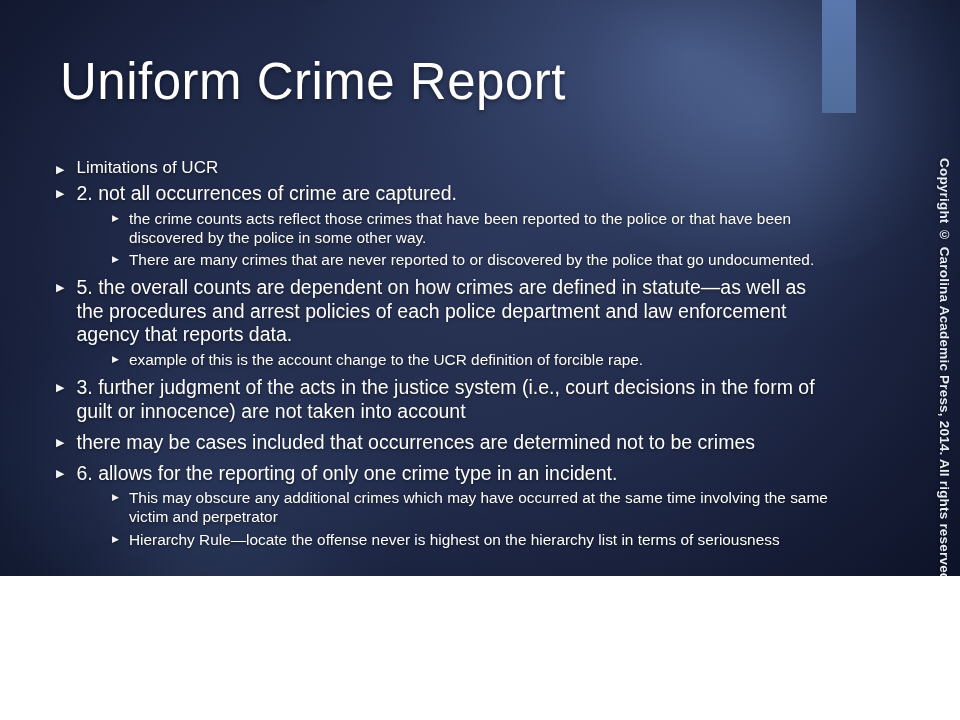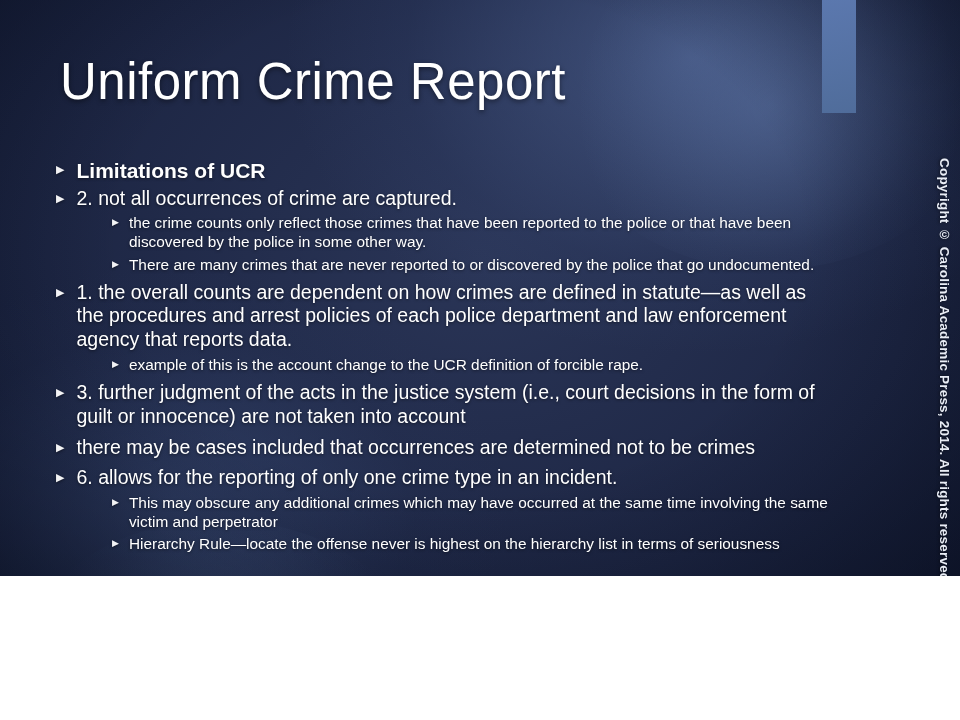--- a/index.html
+++ b/index.html
@@ -91,22 +91,22 @@
     font-size: 19.5px;
     line-height: 1.22;
     margin-bottom: 3px;
   }
   .lvl1 .marker {
     font-size: 11px;
     margin-right: 12px;
     margin-top: 6px;
   }
   .lvl1.bold .btext {
-    font-weight: bold;
-    font-size: 21px;
+    font-weight: normal;
+    font-size: 17px;
   }
 
   
   .lvl2 {
     font-size: 15.4px;
     line-height: 1.24;
     margin-left: 56px;
     margin-bottom: 3px;
   }
   .lvl2 .marker {
@@ -153,33 +153,33 @@
       <span class="btext">Limitations of UCR</span>
     </div>
 
     <div class="bullet-row lvl1">
       <span class="marker">▶</span>
       <span class="btext">2. not all occurrences of crime are captured.</span>
     </div>
 
     <div class="bullet-row lvl2">
       <span class="marker">▶</span>
-      <span class="btext">the crime counts only reflect those crimes that have been reported to the police or that have been discovered by the police in some other way.</span>
+      <span class="btext">the crime counts acts reflect those crimes that have been reported to the police or that have been discovered by the police in some other way.</span>
     </div>
 
     <div class="bullet-row lvl2">
       <span class="marker">▶</span>
       <span class="btext">There are many crimes that are never reported to or discovered by the police that go undocumented.</span>
     </div>
 
     <div class="spacer-sm"></div>
 
     <div class="bullet-row lvl1">
       <span class="marker">▶</span>
-      <span class="btext">1. the overall counts are dependent on how crimes are defined in statute—as well as the procedures and arrest policies of each police department and law enforcement agency that reports data.</span>
+      <span class="btext">5. the overall counts are dependent on how crimes are defined in statute—as well as the procedures and arrest policies of each police department and law enforcement agency that reports data.</span>
     </div>
 
     <div class="bullet-row lvl2">
       <span class="marker">▶</span>
       <span class="btext">example of this is the account change to the UCR definition of forcible rape.</span>
     </div>
 
     <div class="spacer-sm"></div>
 
     <div class="bullet-row lvl1">

